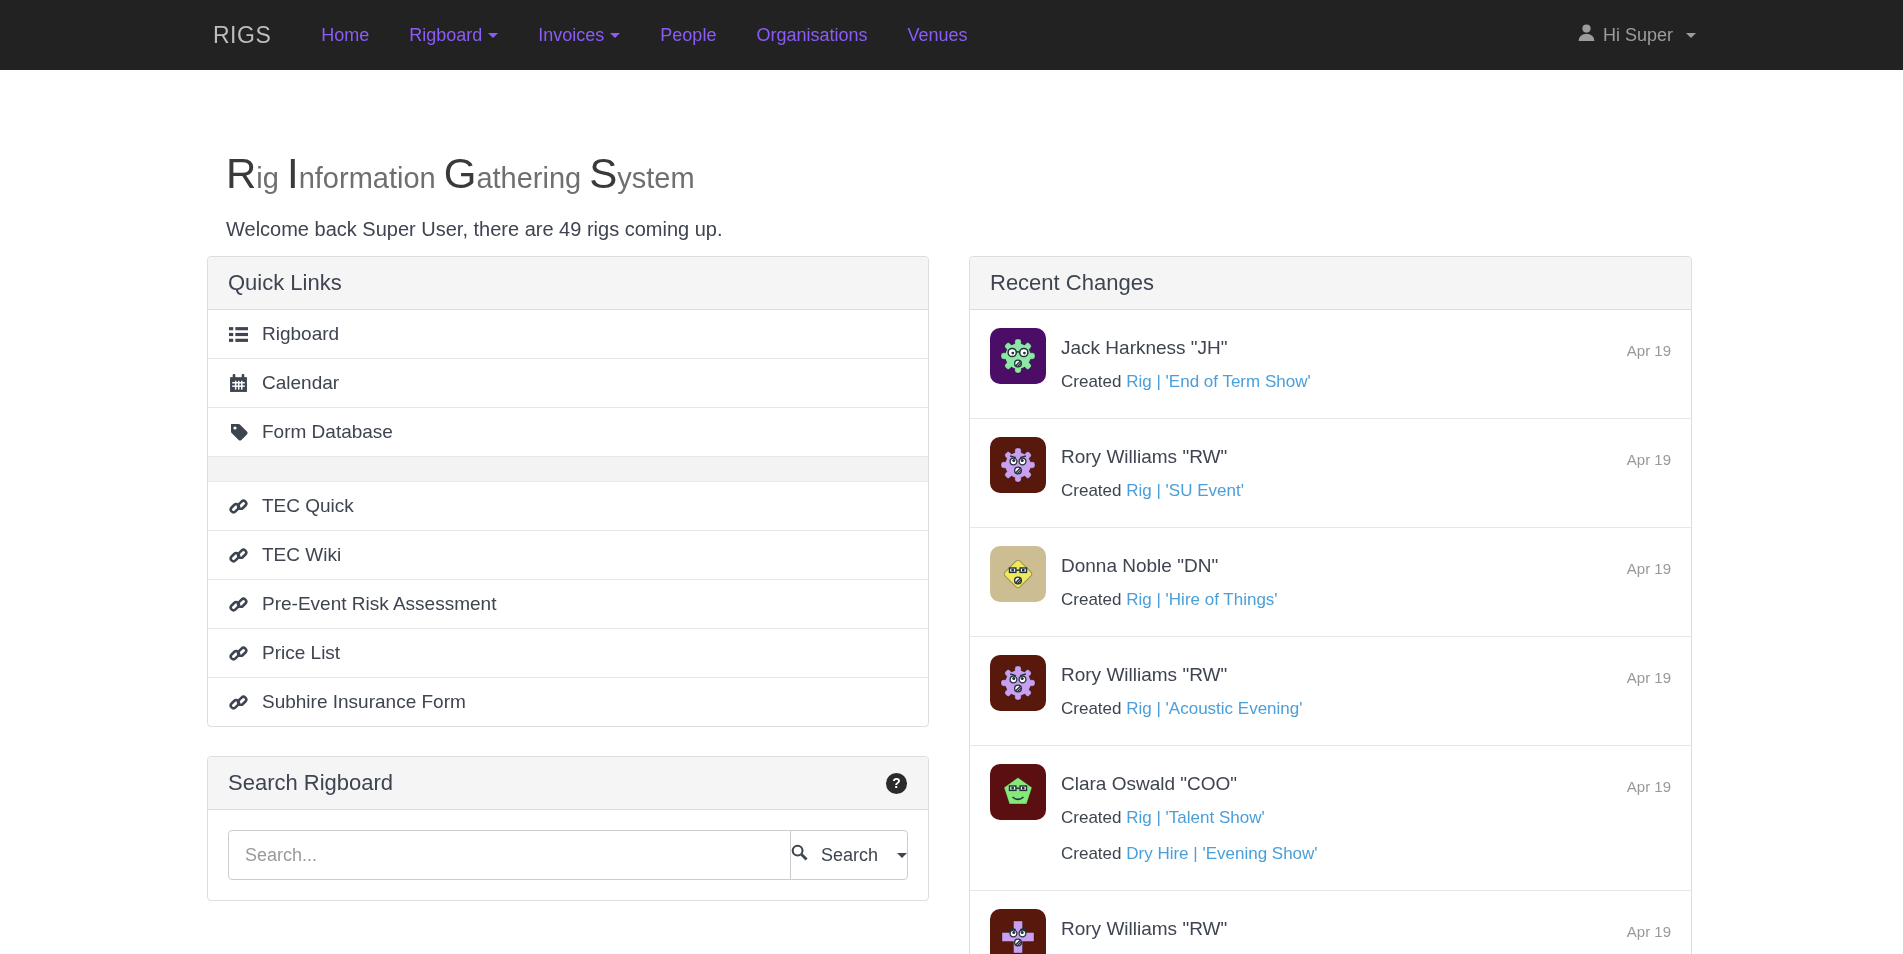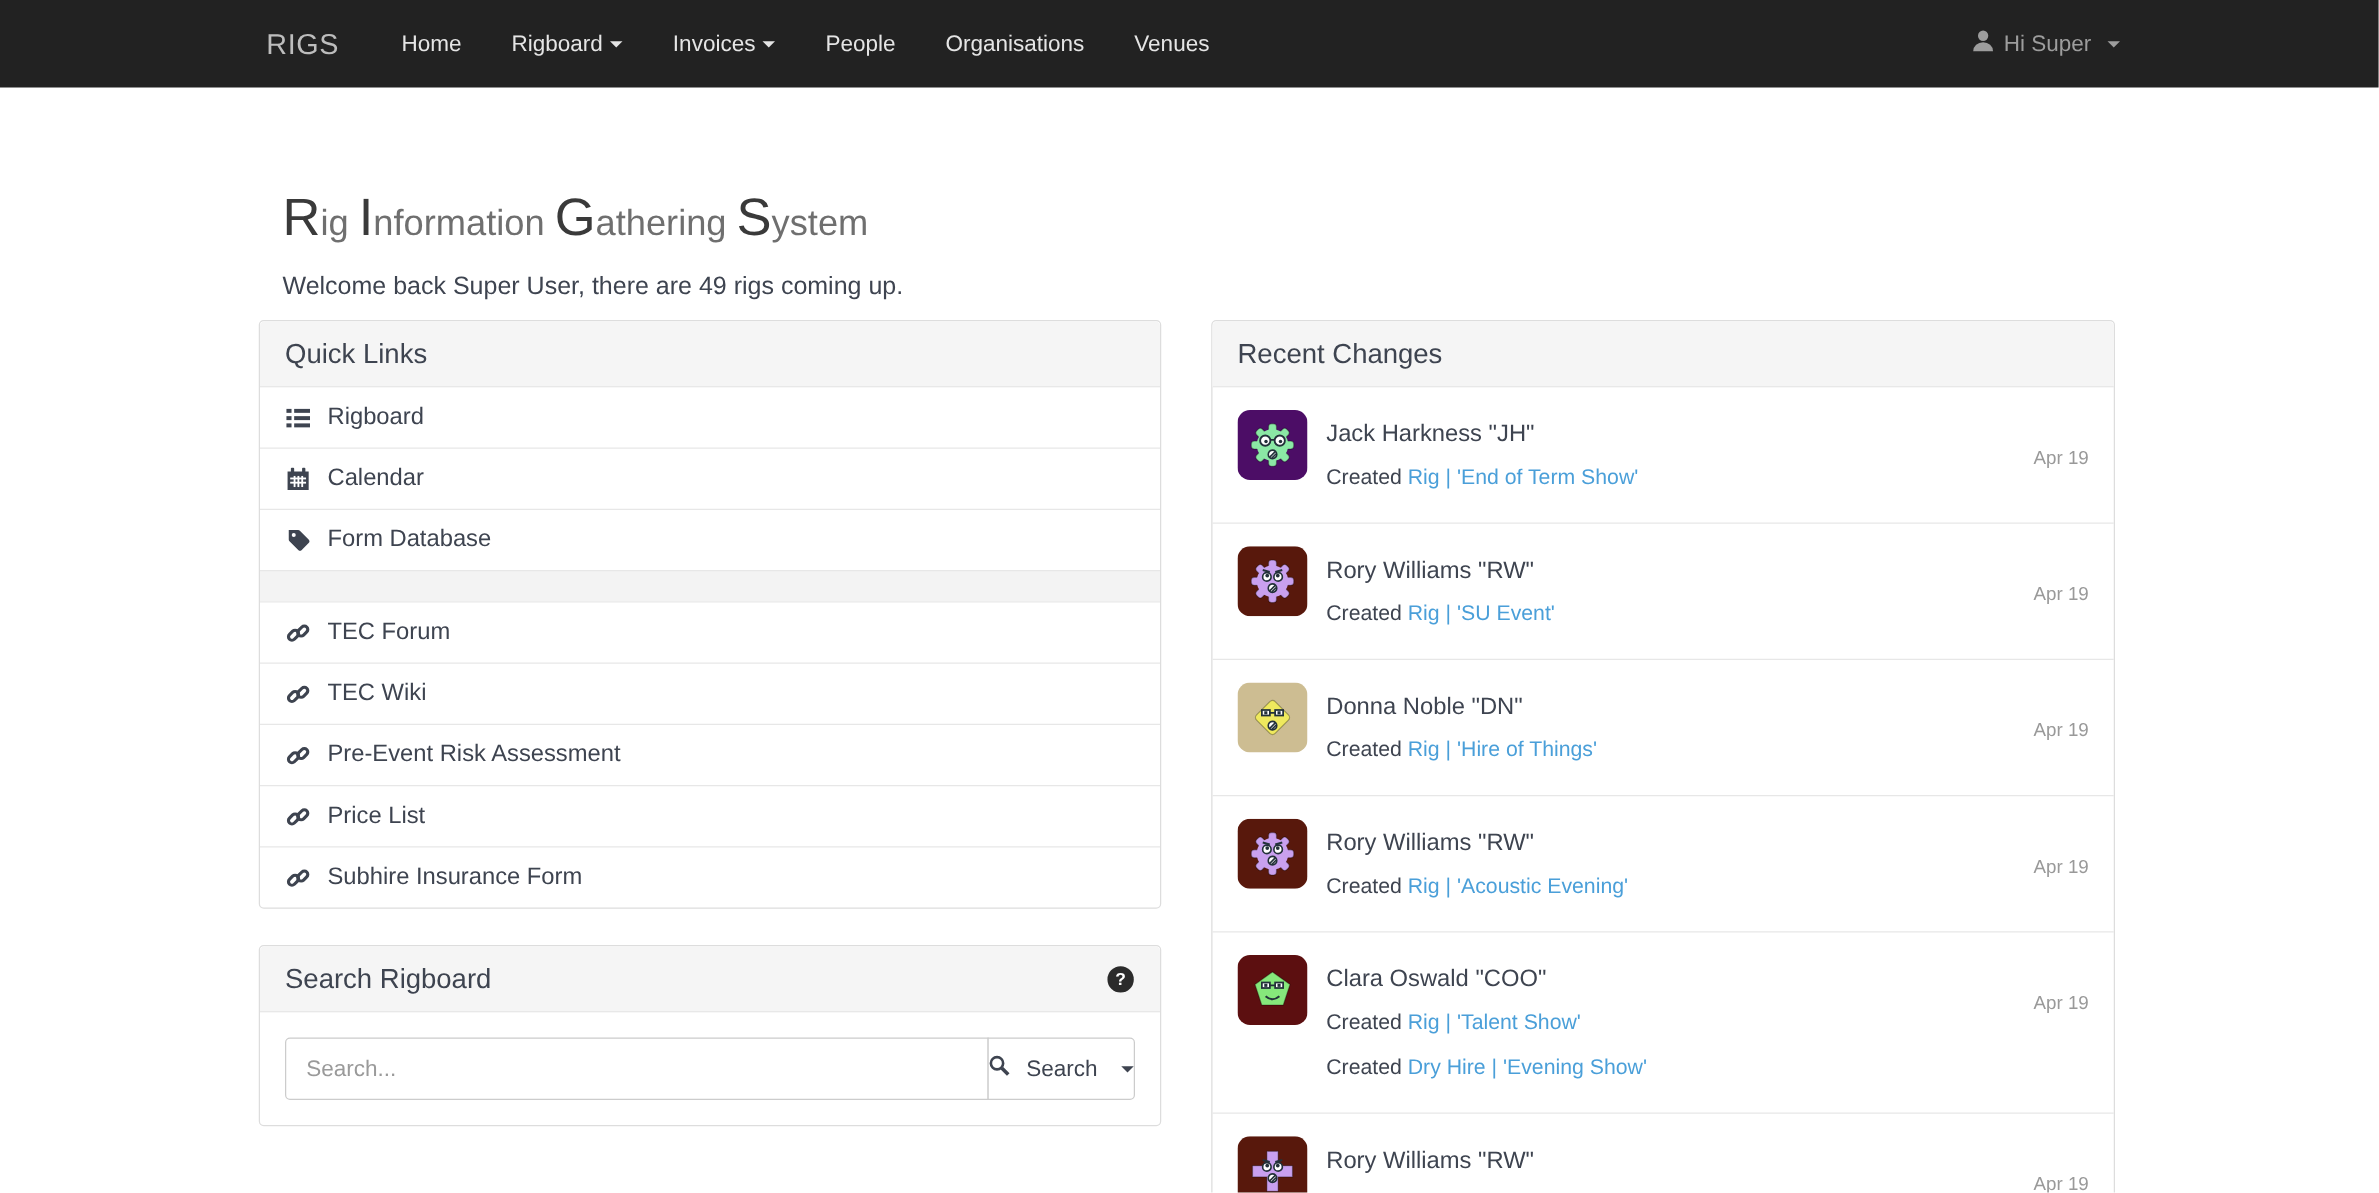--- a/index.html
+++ b/index.html
@@ -7,21 +7,21 @@
   body {
     font-family: "Liberation Sans", sans-serif;
     background: #fff;
     color: #3e4450;
   }
   
   .navbar { height: 70px; background: #222222; }
   .nav-inner { width: 1489px; margin: 0 auto; height: 100%; display: flex; align-items: center; }
   .brand { font-size: 23px; color: #bdbdbd; padding: 0 6px; margin-right: 24px; cursor: pointer; text-decoration: none; letter-spacing: 0.5px; }
   .nav-items { display: flex; height: 100%; }
-  .nav-item { display: inline-flex; align-items: center; padding: 0 20px; font-size: 18px; color: #e5e5e5; cursor: pointer; }
+  .nav-item { display: inline-flex; align-items: center; padding: 0 20px; font-size: 18px; color: #8b5cf6; cursor: pointer; }
   .flex-spacer { flex: 1; }
   .user-menu { display: inline-flex; align-items: center; gap: 7px; font-size: 18px; color: #9d9d9d; cursor: pointer; }
   .caret { display: inline-block; width: 0; height: 0; border-left: 5px solid transparent; border-right: 5px solid transparent; border-top: 5px solid currentColor; margin-left: 6px; }
   
   .main { width: 1489px; margin: 0 auto; }
   .page-title { padding: 80px 0 0 19px; font-weight: 400; line-height: 1.15; white-space: nowrap; }
   .page-title .big { font-size: 42px; color: #3a3a3a; }
   .page-title .small { font-size: 29px; color: #6f6f6f; }
   .welcome { font-size: 20px; margin: 20px 0 15px 19px; color: #3e4450; }
   .row { display: flex; gap: 40px; align-items: flex-start; }
@@ -46,21 +46,21 @@
   .help-btn { display: inline-flex; cursor: pointer; }
   
   .entry { position: relative; display: flex; align-items: flex-start; padding: 18px 20px 26px 20px; border-top: 1px solid #e7e7e7; }
   .entry:first-child { border-top: none; }
   .avatar { width: 56px; height: 56px; flex-shrink: 0; margin-right: 15px; display: inline-block; cursor: pointer; }
   .entry-content { flex: 1; min-width: 0; }
   .entry-name { font-size: 19px; margin-top: 9px; color: #3e4450; }
   .entry-action { font-size: 17px; margin-top: 13px; color: #3e4450; }
   .entry-action + .entry-action { margin-top: 16px; }
   .action-link { color: var(--link, #4a9fd9); text-decoration: none; cursor: pointer; }
-  .entry-date { position: absolute; right: 20px; top: 48px; font-size: 15px; color: #999; }
+  .entry-date { position: absolute; right: 20px; top: 32px; font-size: 15px; color: #999; }
 </style>
 </head>
 <body>
 
 <nav class="navbar">
   <div class="nav-inner">
     <a class="brand">RIGS</a>
     <div class="nav-items" id="nav-items">
         <a class="nav-item">Home</a>
         <a class="nav-item">Rigboard<span class="caret"></span></a>
@@ -132,21 +132,21 @@
             <div class="ql-separator"></div>
             <div class="ql-item">
         <span class="ql-icon">
                 <svg width="19" height="19" viewBox="0 0 18 18">
                   <g fill="none" stroke="#3e4450" stroke-width="2.4">
                     <rect x="1.2" y="8" width="8.6" height="5.2" rx="2.6" transform="rotate(-45 5.5 10.6)"></rect>
                     <rect x="8.2" y="4.8" width="8.6" height="5.2" rx="2.6" transform="rotate(-45 12.5 7.4)"></rect>
                   </g>
                 </svg>
               </span>
-        <span>TEC Forum</span>
+        <span>TEC Quick</span>
       </div>
             <div class="ql-item">
         <span class="ql-icon">
                 <svg width="19" height="19" viewBox="0 0 18 18">
                   <g fill="none" stroke="#3e4450" stroke-width="2.4">
                     <rect x="1.2" y="8" width="8.6" height="5.2" rx="2.6" transform="rotate(-45 5.5 10.6)"></rect>
                     <rect x="8.2" y="4.8" width="8.6" height="5.2" rx="2.6" transform="rotate(-45 12.5 7.4)"></rect>
                   </g>
                 </svg>
               </span>

